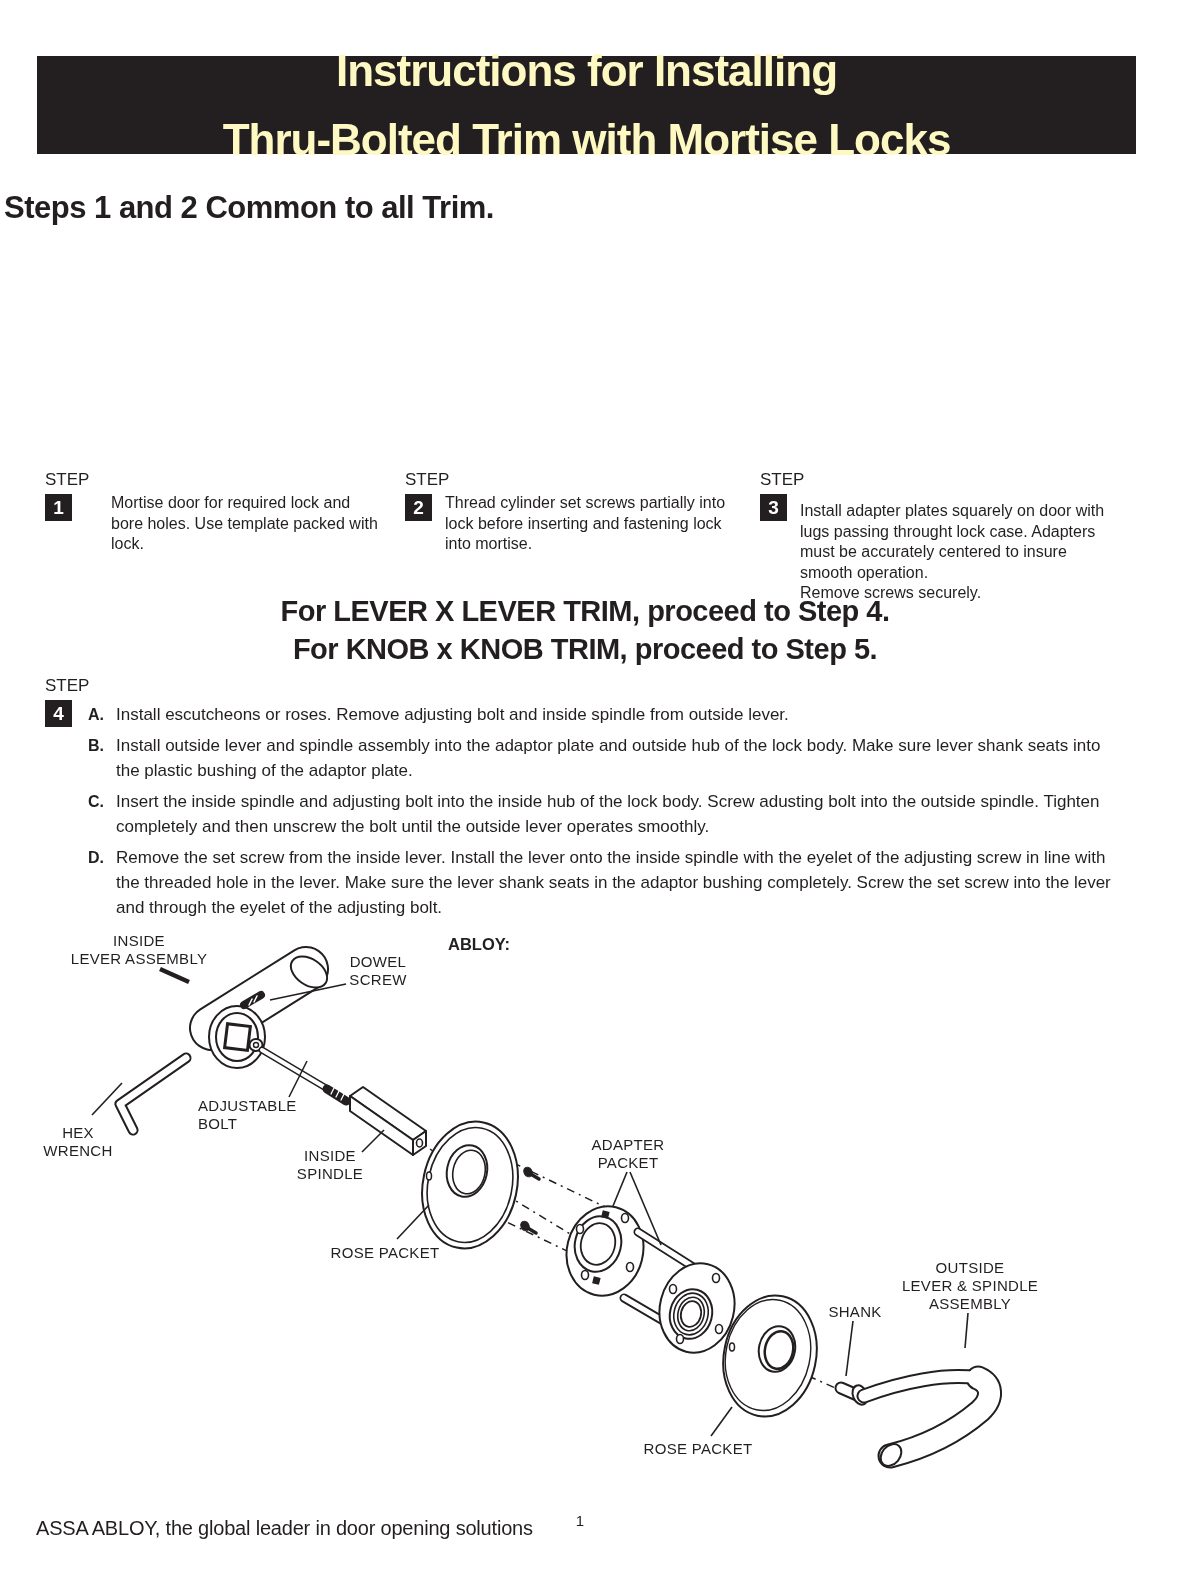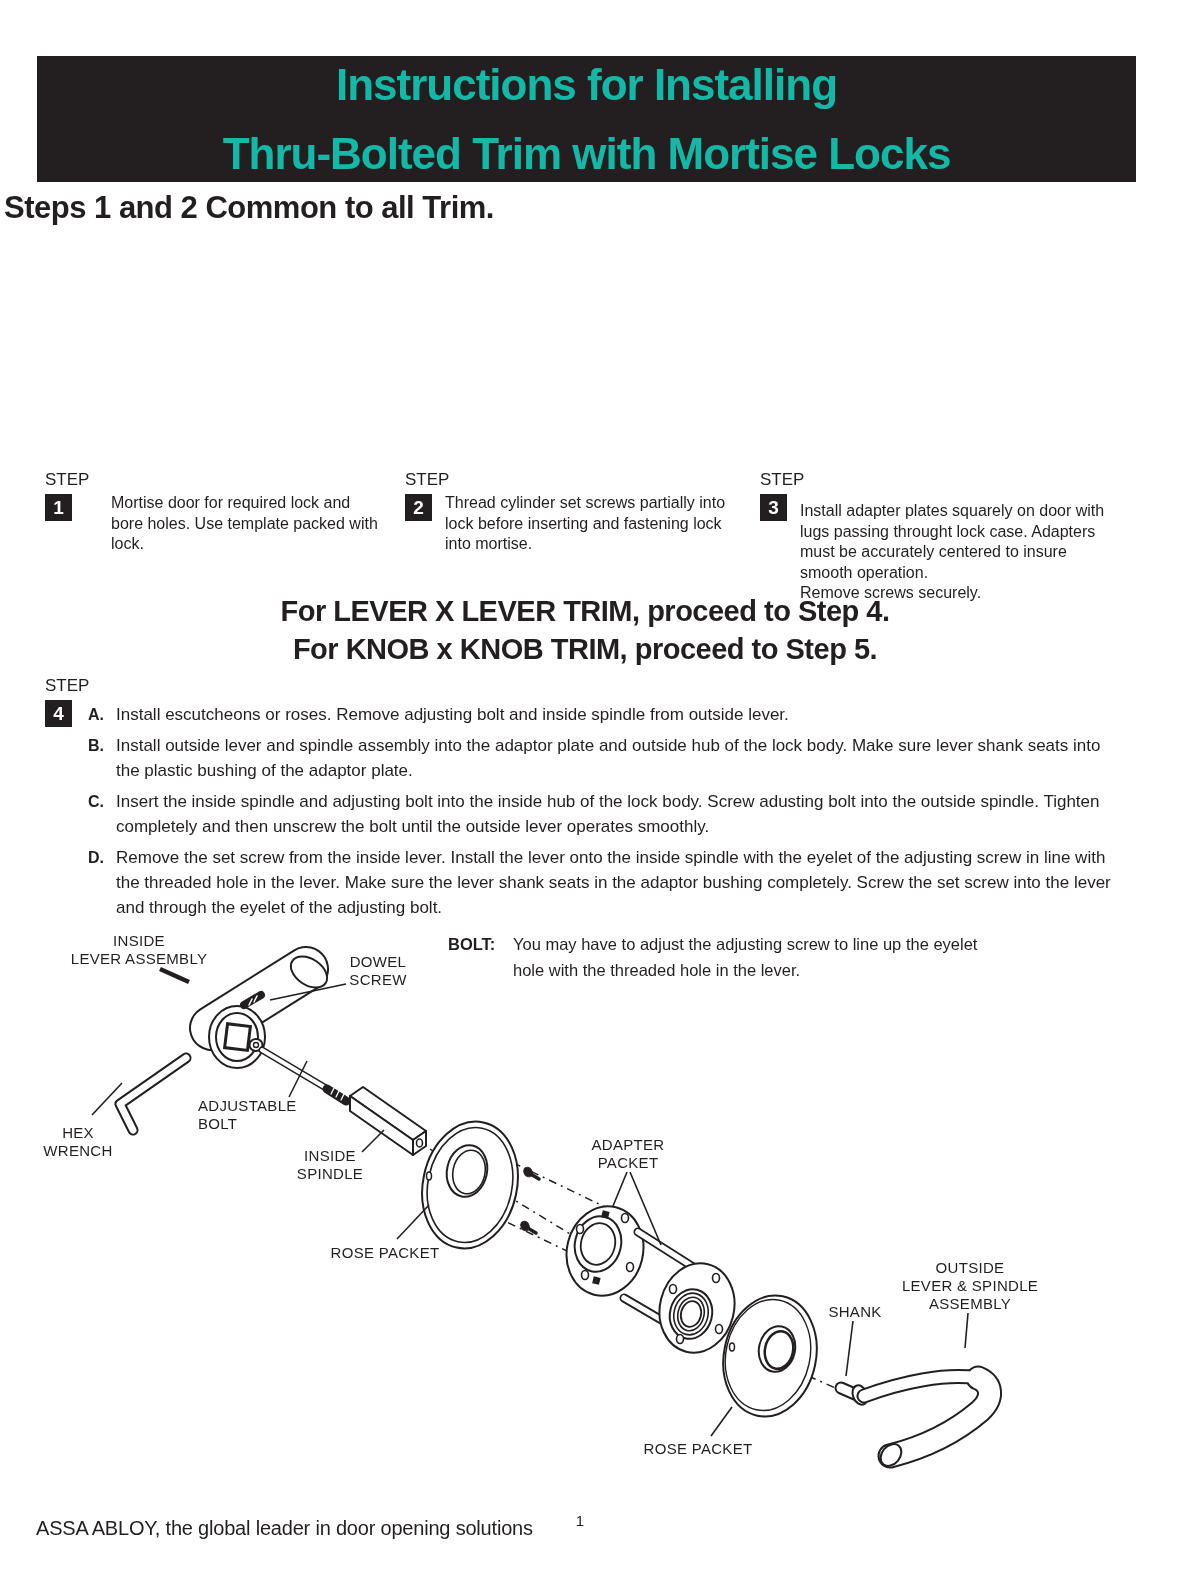--- a/index.html
+++ b/index.html
@@ -3,22 +3,22 @@
 <meta charset="utf-8">
 <style>
   * { margin:0; padding:0; box-sizing:border-box; }
   html,body { background:#e8e8e8; }
   .page {
     position:relative; width:1196px; height:1584px; background:#ffffff;
     margin:0 auto; overflow:hidden;
     font-family:"Liberation Sans","DejaVu Sans",sans-serif; color:#231f20;
   }
   .banner {
-    position:absolute; left:37px; top:56px; width:1099px; height:126px;
-    background:#231f20; color:#14b8a6; text-align:center;
+    position:absolute; left:37px; top:56px; width:1099px; height:98px;
+    background:#231f20; color:#fef9c3; text-align:center;
     display:flex; flex-direction:column; justify-content:center;gap:20px;
   }
   .banner .t { font-size:44px; font-weight:bold; line-height:49px; letter-spacing:-1px; }
   .subtitle {
     position:absolute; left:4px; top:190px; width:1172px; text-align:left;
     font-size:31px; font-weight:bold; letter-spacing:-0.5px;
   }
   .step-col { position:absolute; top:470px; }
   .step-word { font-size:17px; line-height:20px; margin-bottom:3px; }
   .step-body { display:flex; align-items:flex-start; }
@@ -105,22 +105,21 @@
       <div class="letter">C.</div>
       <div class="txt">Insert the inside spindle and adjusting bolt into the inside hub of the lock body. Screw adusting bolt into the outside spindle. Tighten completely and then unscrew the bolt until the outside lever operates smoothly.</div>
     </div>
     <div class="item">
       <div class="letter">D.</div>
       <div class="txt">Remove the set screw from the inside lever. Install the lever onto the inside spindle with the eyelet of the adjusting screw in line with the threaded hole in the lever. Make sure the lever shank seats in the adaptor bushing completely. Screw the set screw into the lever and through the eyelet of the adjusting bolt.</div>
     </div>
   </div>
 
   <div class="note">
-    <div class="nlabel">BOLT:</div>
-    <div class="ntxt">You may have to adjust the adjusting screw to line up the eyelet hole with the threaded hole in the lever.</div>
+    <div class="nlabel">ABLOY:</div>
   </div>
 
   <svg class="diagram" viewBox="0 0 1120 580">
     <g stroke="#231f20" fill="none" stroke-linecap="round">
 
       <g stroke-width="1.5" stroke-dasharray="8 5 2 5" stroke-linecap="butt">
         <line x1="390" y1="231" x2="412" y2="246"></line>
         <line x1="448" y1="266" x2="545" y2="325"></line>
         <line x1="455" y1="236" x2="588" y2="300"></line>
         <line x1="450" y1="296" x2="575" y2="356"></line>

